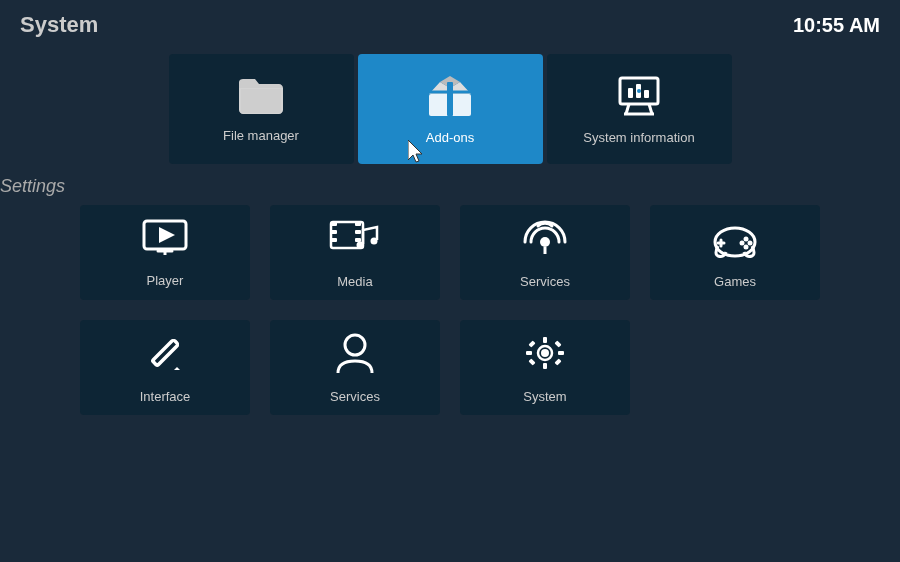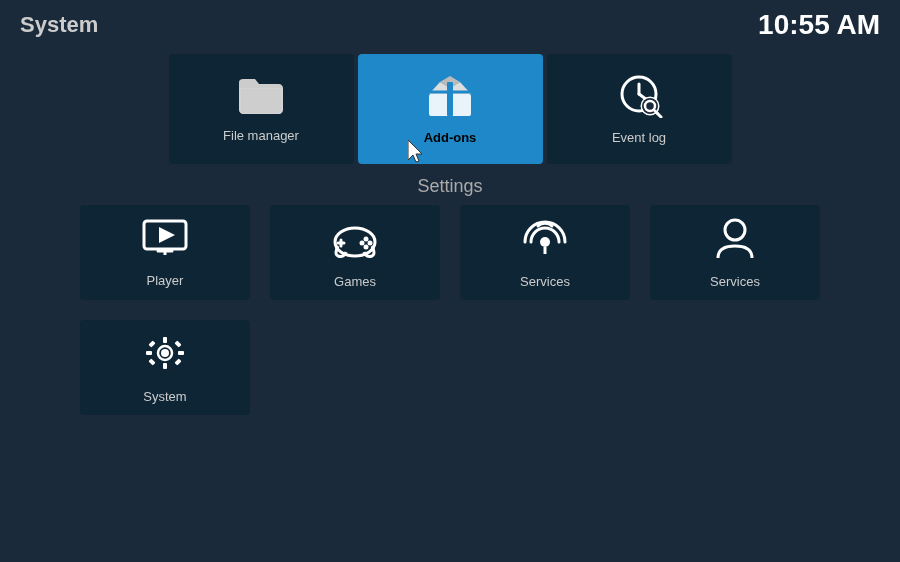--- a/index.html
+++ b/index.html
@@ -23,21 +23,21 @@
       height: 50px;
     }
 
     #topbar .app-title {
       font-size: 22px;
       font-weight: bold;
       color: #ccc;
     }
 
     #topbar .clock {
-      font-size: 28px;
+      font-size: 20px;
       font-weight: bold;
       color: #fff;
     }
 
     
     .top-row {
       display: flex;
       justify-content: center;
       gap: 4px;
       padding: 0 80px;
@@ -62,30 +62,29 @@
       background: #1e88c8;
     }
 
     .tile-label {
       font-size: 13px;
       color: #ccc;
       text-align: center;
     }
 
     .active .tile-label {
-      color: #000000;
-      font-weight: bold;
+      color: #ffffff;
     }
 
     
     .section-label {
-      text-align: center;
       font-size: 18px;
       color: #aaa;
       margin: 12px 0 8px;
+      font-style: italic;
     }
 
     
     .settings-grid {
       display: grid;
       grid-template-columns: repeat(4, 1fr);
       grid-template-rows: repeat(2, 1fr);
       gap: 20px;
       padding: 0 80px;
       height: 210px;
@@ -151,94 +150,127 @@
         <path d="M15 8 L25 14 L35 8 L25 2 Z" fill="#bbb"></path>
 
         <rect x="22" y="8" width="6" height="34" rx="1" fill="#1e88c8"></rect>
 
         <path d="M4 18 L46 18" stroke="#1e88c8" stroke-width="3"></path>
       </svg>
     </div>
     <span class="tile-label">Add-ons</span>
   </div>
 
-
   <div class="top-tile">
     <div class="icon">
       <svg width="50" height="44" viewBox="0 0 50 44">
 
-        <circle cx="25" cy="20" r="17" fill="none" stroke="#fff" stroke-width="3"></circle>
-        <line x1="25" y1="20" x2="25" y2="10" stroke="#fff" stroke-width="3" stroke-linecap="round"></line>
-        <line x1="25" y1="20" x2="33" y2="26" stroke="#fff" stroke-width="3" stroke-linecap="round"></line>
-
-        <circle cx="36" cy="32" r="8" fill="none" stroke="#fff" stroke-width="3"></circle>
-        <line x1="42" y1="38" x2="47" y2="43" stroke="#fff" stroke-width="3" stroke-linecap="round"></line>
-        <circle cx="36" cy="32" r="8" fill="#1a2a3a"></circle>
-        <circle cx="36" cy="32" r="5" fill="none" stroke="#fff" stroke-width="2.5"></circle>
-        <line x1="40" y1="36" x2="44" y2="40" stroke="#fff" stroke-width="2.5" stroke-linecap="round"></line>
-      </svg>
-    </div>
-    <span class="tile-label">Event log</span>
-  </div>
+        <rect x="6" y="4" width="38" height="26" rx="2" fill="none" stroke="#fff" stroke-width="3"></rect>
+        <line x1="15" y1="30" x2="12" y2="40" stroke="#fff" stroke-width="3"></line>
+        <line x1="35" y1="30" x2="38" y2="40" stroke="#fff" stroke-width="3"></line>
+        <line x1="10" y1="40" x2="40" y2="40" stroke="#fff" stroke-width="3"></line>
+
+        <rect x="14" y="14" width="5" height="10" rx="1" fill="#fff"></rect>
+        <rect x="22" y="10" width="5" height="14" rx="1" fill="#fff"></rect>
+        <rect x="30" y="16" width="5" height="8" rx="1" fill="#fff"></rect>
+
+        <circle cx="25" cy="17" r="2" fill="#1e88c8"></circle>
+      </svg>
+    </div>
+    <span class="tile-label">System information</span>
+  </div>
+
 
 </div>
 
 <div class="section-label">Settings</div>
 
 <div class="settings-grid">
 
   <div class="grid-tile">
     <div class="icon">
       <svg width="50" height="42" viewBox="0 0 50 42">
         <rect x="4" y="4" width="42" height="28" rx="3" fill="none" stroke="#fff" stroke-width="3"></rect>
         <polygon points="19,10 19,26 35,18" fill="#fff"></polygon>
         <line x1="18" y1="34" x2="32" y2="34" stroke="#fff" stroke-width="3" stroke-linecap="round"></line>
         <line x1="25" y1="32" x2="25" y2="38" stroke="#fff" stroke-width="3"></line>
       </svg>
     </div>
     <span class="tile-label">Player</span>
   </div>
 
-
-
-  <div class="grid-tile">
-    <div class="icon">
-      <svg width="50" height="44" viewBox="0 0 50 44">
-
-        <ellipse cx="25" cy="26" rx="20" ry="14" fill="none" stroke="#fff" stroke-width="3"></ellipse>
-
-        <line x1="11" y1="24" x2="11" y2="30" stroke="#fff" stroke-width="3" stroke-linecap="round"></line>
-        <line x1="8" y1="27" x2="14" y2="27" stroke="#fff" stroke-width="3" stroke-linecap="round"></line>
-
-        <circle cx="36" cy="23" r="2.5" fill="#fff"></circle>
-        <circle cx="40" cy="27" r="2.5" fill="#fff"></circle>
-        <circle cx="36" cy="31" r="2.5" fill="#fff"></circle>
-        <circle cx="32" cy="27" r="2.5" fill="#fff"></circle>
-
-        <path d="M8 30 Q4 38 8 40 Q14 42 16 36" fill="none" stroke="#fff" stroke-width="3"></path>
-        <path d="M42 30 Q46 38 42 40 Q36 42 34 36" fill="none" stroke="#fff" stroke-width="3"></path>
-      </svg>
-    </div>
-    <span class="tile-label">Games</span>
-  </div>
+  <div class="grid-tile">
+    <div class="icon">
+      <svg width="52" height="44" viewBox="0 0 52 44">
+
+        <rect x="2" y="6" width="32" height="26" rx="2" fill="none" stroke="#fff" stroke-width="2.5"></rect>
+        <rect x="2" y="6" width="6" height="4" rx="1" fill="#fff"></rect>
+        <rect x="2" y="14" width="6" height="4" rx="1" fill="#fff"></rect>
+        <rect x="2" y="22" width="6" height="4" rx="1" fill="#fff"></rect>
+        <rect x="26" y="6" width="6" height="4" rx="1" fill="#fff"></rect>
+        <rect x="26" y="14" width="6" height="4" rx="1" fill="#fff"></rect>
+        <rect x="26" y="22" width="6" height="4" rx="1" fill="#fff"></rect>
+
+        <path d="M34 28 L34 14 L48 11 L48 24" fill="none" stroke="#fff" stroke-width="2.5"></path>
+        <circle cx="31" cy="29" r="3.5" fill="#fff"></circle>
+        <circle cx="45" cy="25" r="3.5" fill="#fff"></circle>
+      </svg>
+    </div>
+    <span class="tile-label">Media</span>
+  </div>
+
 
   <div class="grid-tile">
     <div class="icon">
       <svg width="48" height="44" viewBox="0 0 48 44">
 
         <circle cx="24" cy="26" r="5" fill="#fff"></circle>
         <path d="M10 26 A14 14 0 0 1 38 26" fill="none" stroke="#fff" stroke-width="3" stroke-linecap="round"></path>
         <path d="M4 26 A20 20 0 0 1 44 26" fill="none" stroke="#fff" stroke-width="3" stroke-linecap="round"></path>
         <path d="M17 10 A10 10 0 0 1 31 10" fill="none" stroke="#fff" stroke-width="3" stroke-linecap="round"></path>
         <line x1="24" y1="31" x2="24" y2="38" stroke="#fff" stroke-width="3"></line>
       </svg>
     </div>
     <span class="tile-label">Services</span>
   </div>
 
+  <div class="grid-tile">
+    <div class="icon">
+      <svg width="50" height="44" viewBox="0 0 50 44">
+
+        <ellipse cx="25" cy="26" rx="20" ry="14" fill="none" stroke="#fff" stroke-width="3"></ellipse>
+
+        <line x1="11" y1="24" x2="11" y2="30" stroke="#fff" stroke-width="3" stroke-linecap="round"></line>
+        <line x1="8" y1="27" x2="14" y2="27" stroke="#fff" stroke-width="3" stroke-linecap="round"></line>
+
+        <circle cx="36" cy="23" r="2.5" fill="#fff"></circle>
+        <circle cx="40" cy="27" r="2.5" fill="#fff"></circle>
+        <circle cx="36" cy="31" r="2.5" fill="#fff"></circle>
+        <circle cx="32" cy="27" r="2.5" fill="#fff"></circle>
+
+        <path d="M8 30 Q4 38 8 40 Q14 42 16 36" fill="none" stroke="#fff" stroke-width="3"></path>
+        <path d="M42 30 Q46 38 42 40 Q36 42 34 36" fill="none" stroke="#fff" stroke-width="3"></path>
+      </svg>
+    </div>
+    <span class="tile-label">Games</span>
+  </div>
+
+  <div class="grid-tile">
+    <div class="icon">
+      <svg width="50" height="44" viewBox="0 0 50 44">
+
+        <rect x="10" y="18" width="30" height="8" rx="2" transform="rotate(-45 25 22)" fill="none" stroke="#fff" stroke-width="2.5"></rect>
+
+        <rect x="22" y="6" width="6" height="30" rx="2" transform="rotate(45 25 22)" fill="none" stroke="#fff" stroke-width="2.5"></rect>
+
+        <polygon points="37,36 34,39 40,39" fill="#fff"></polygon>
+      </svg>
+    </div>
+    <span class="tile-label">Interface</span>
+  </div>
 
   <div class="grid-tile">
     <div class="icon">
       <svg width="50" height="44" viewBox="0 0 50 44">
 
         <circle cx="25" cy="14" r="10" fill="none" stroke="#fff" stroke-width="3"></circle>
 
         <path d="M8 42 Q8 30 25 30 Q42 30 42 42" fill="none" stroke="#fff" stroke-width="3"></path>
       </svg>
     </div>

